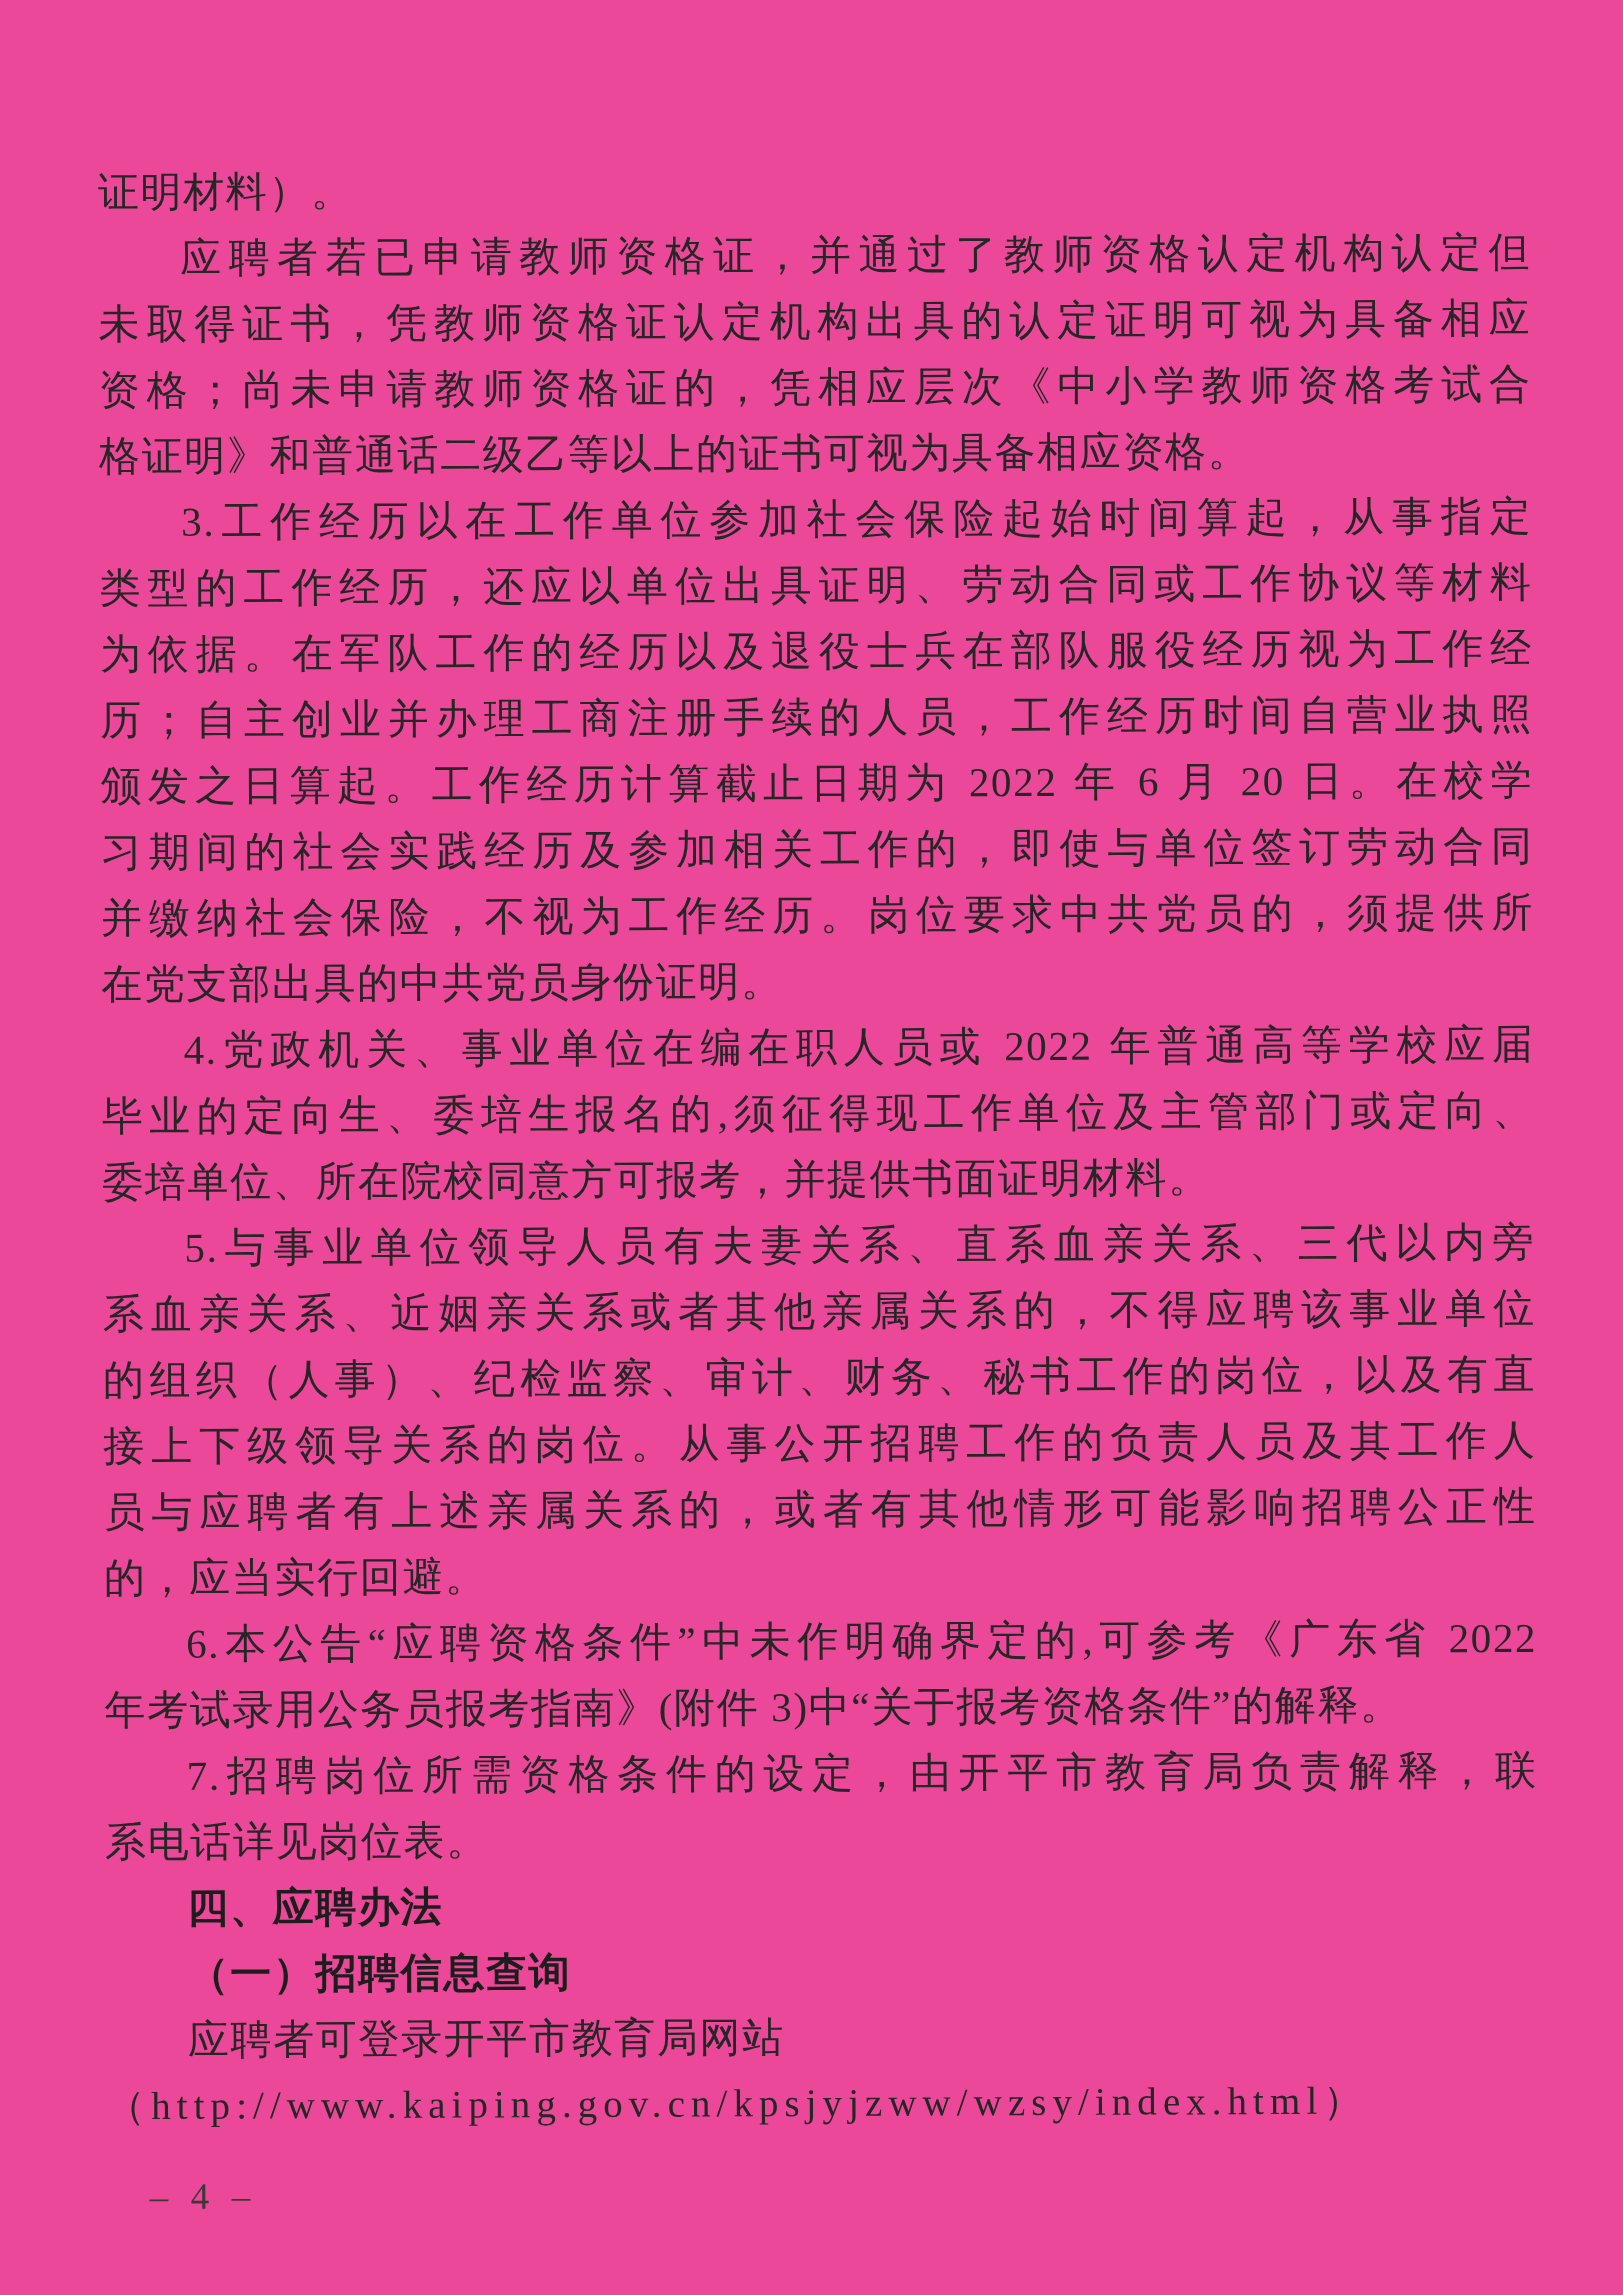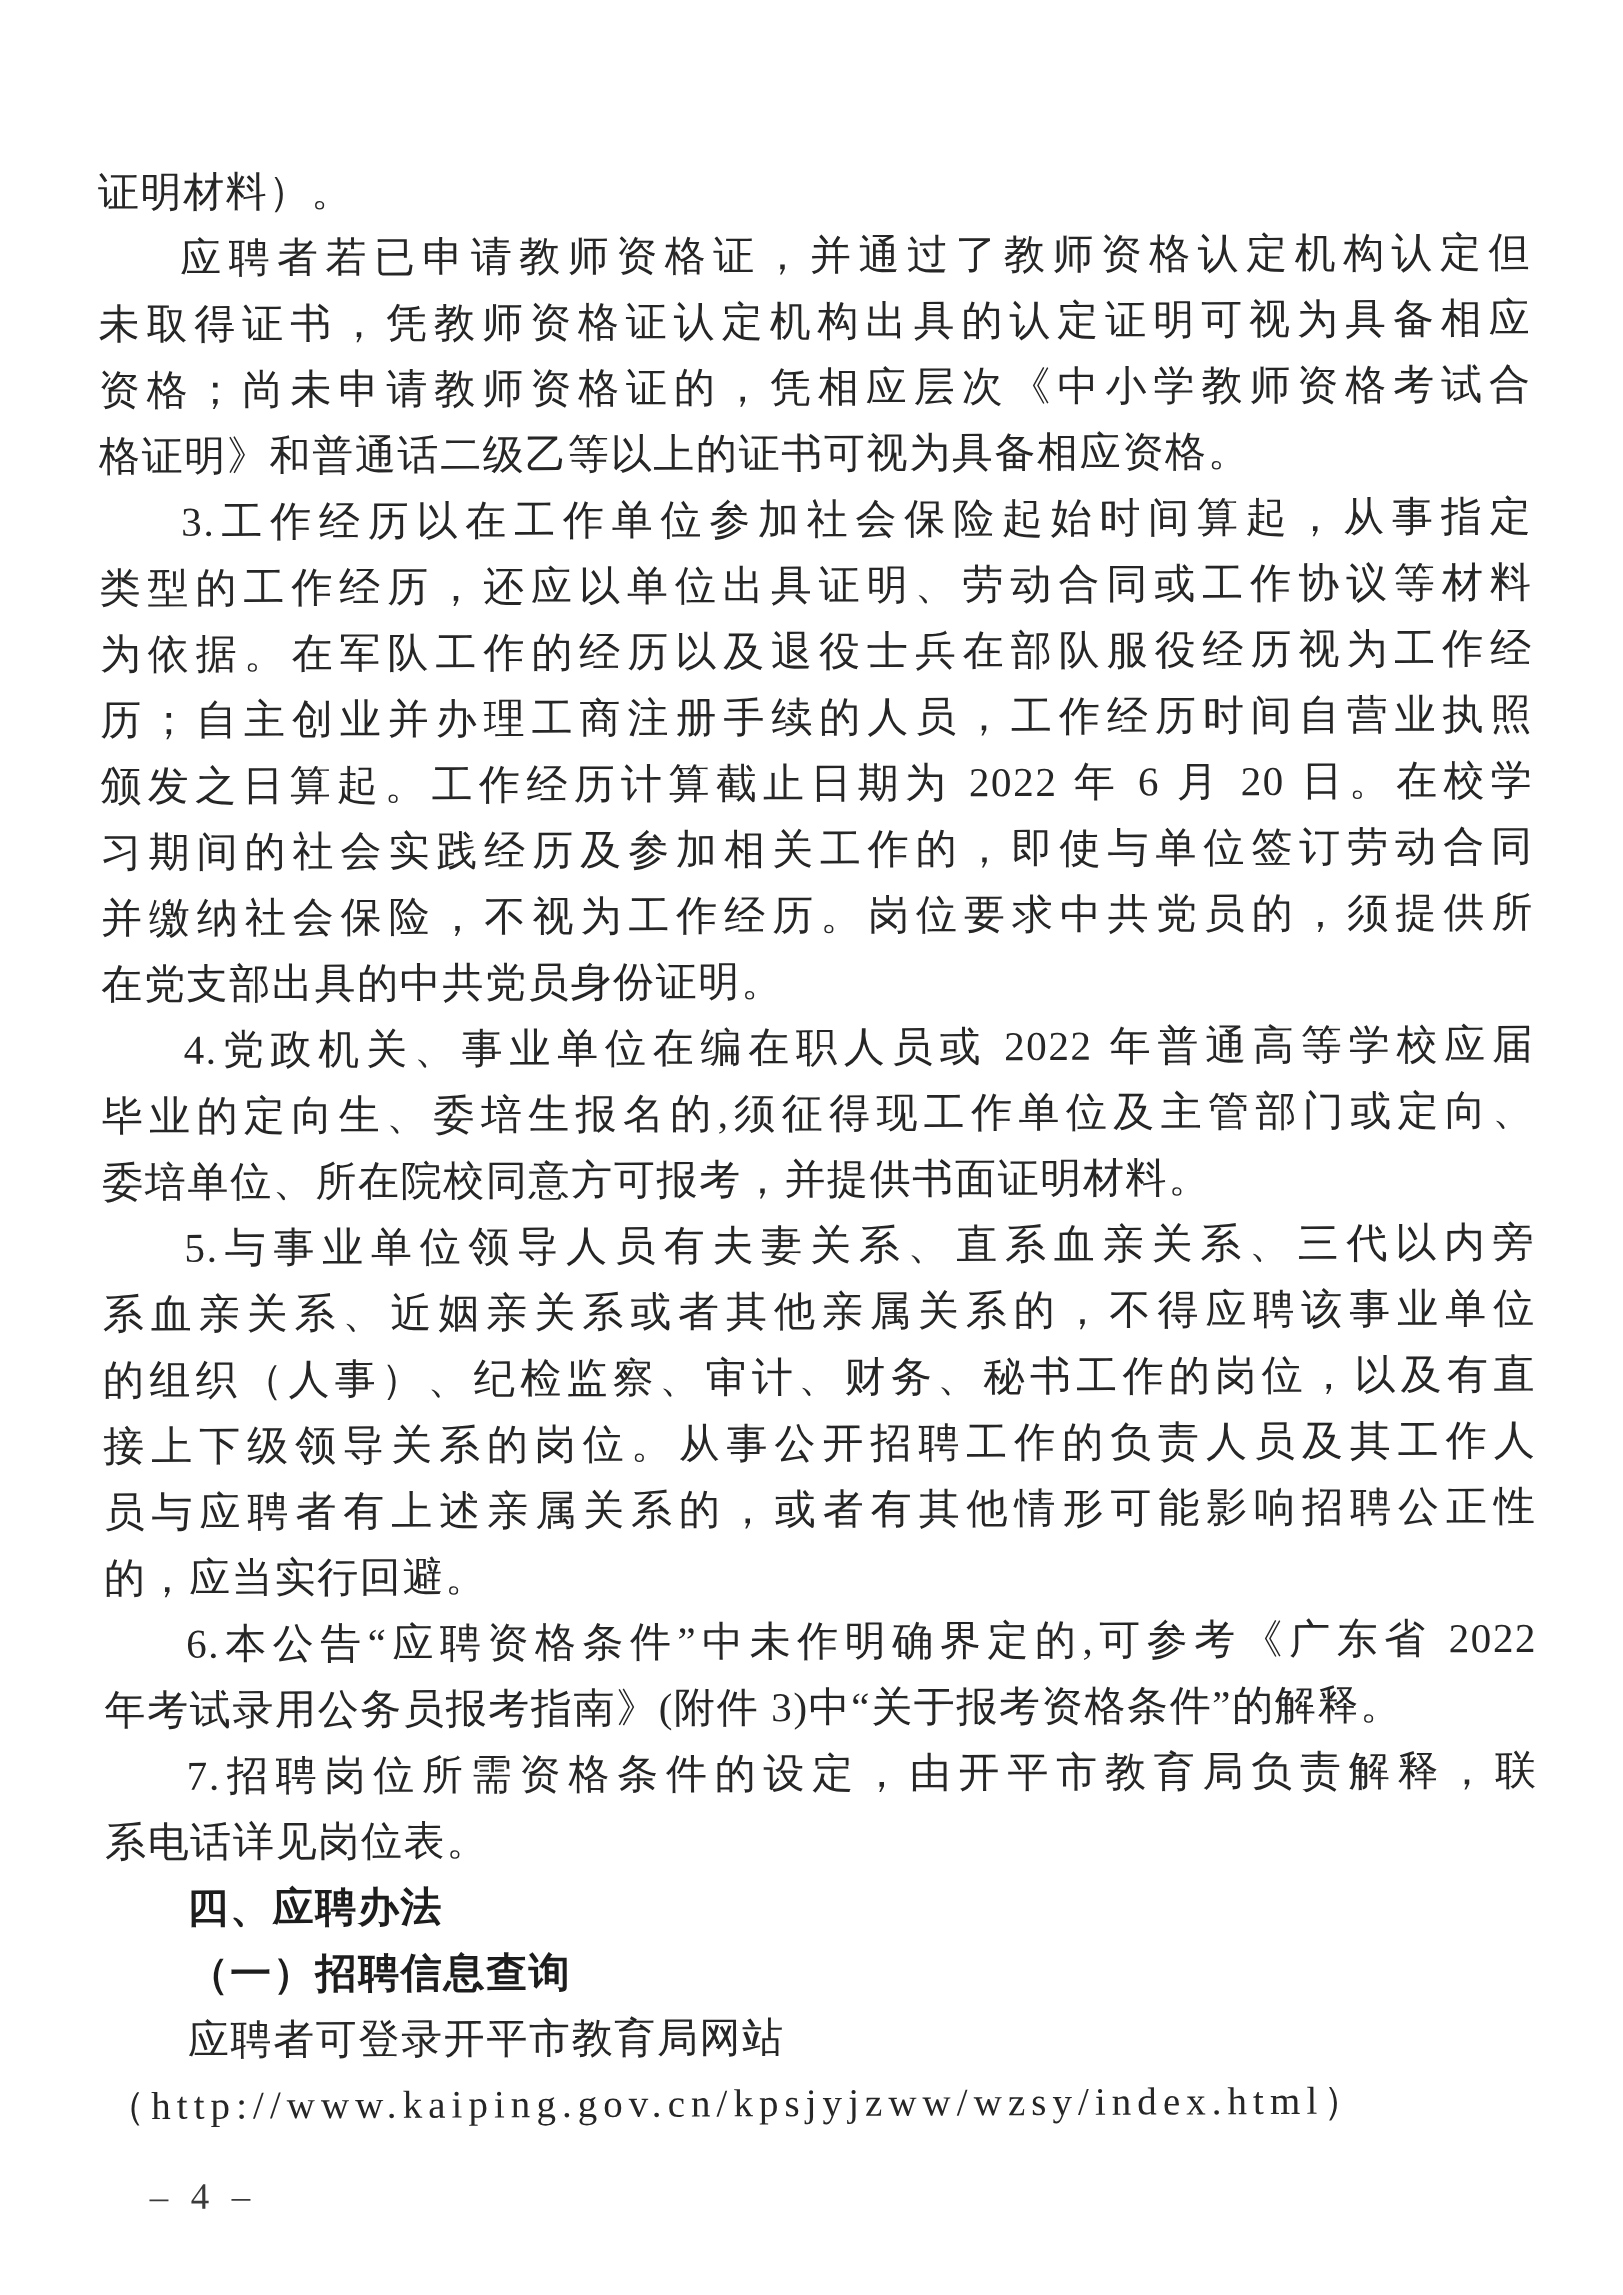--- a/index.html
+++ b/index.html
@@ -4,21 +4,21 @@
 <style>
   html, body {
     margin: 0;
     padding: 0;
     background: #e8e8e8;
   }
   .page {
     position: relative;
     width: 1623px;
     height: 2295px;
-    background: #ffffff;
+    background: #ec4899;
     overflow: hidden;
     margin: 0 auto;
   }
   
   .sheet {
     position: absolute;
     inset: 0;
     transform: rotate(-0.25deg);
     transform-origin: 50% 40%;
   }

